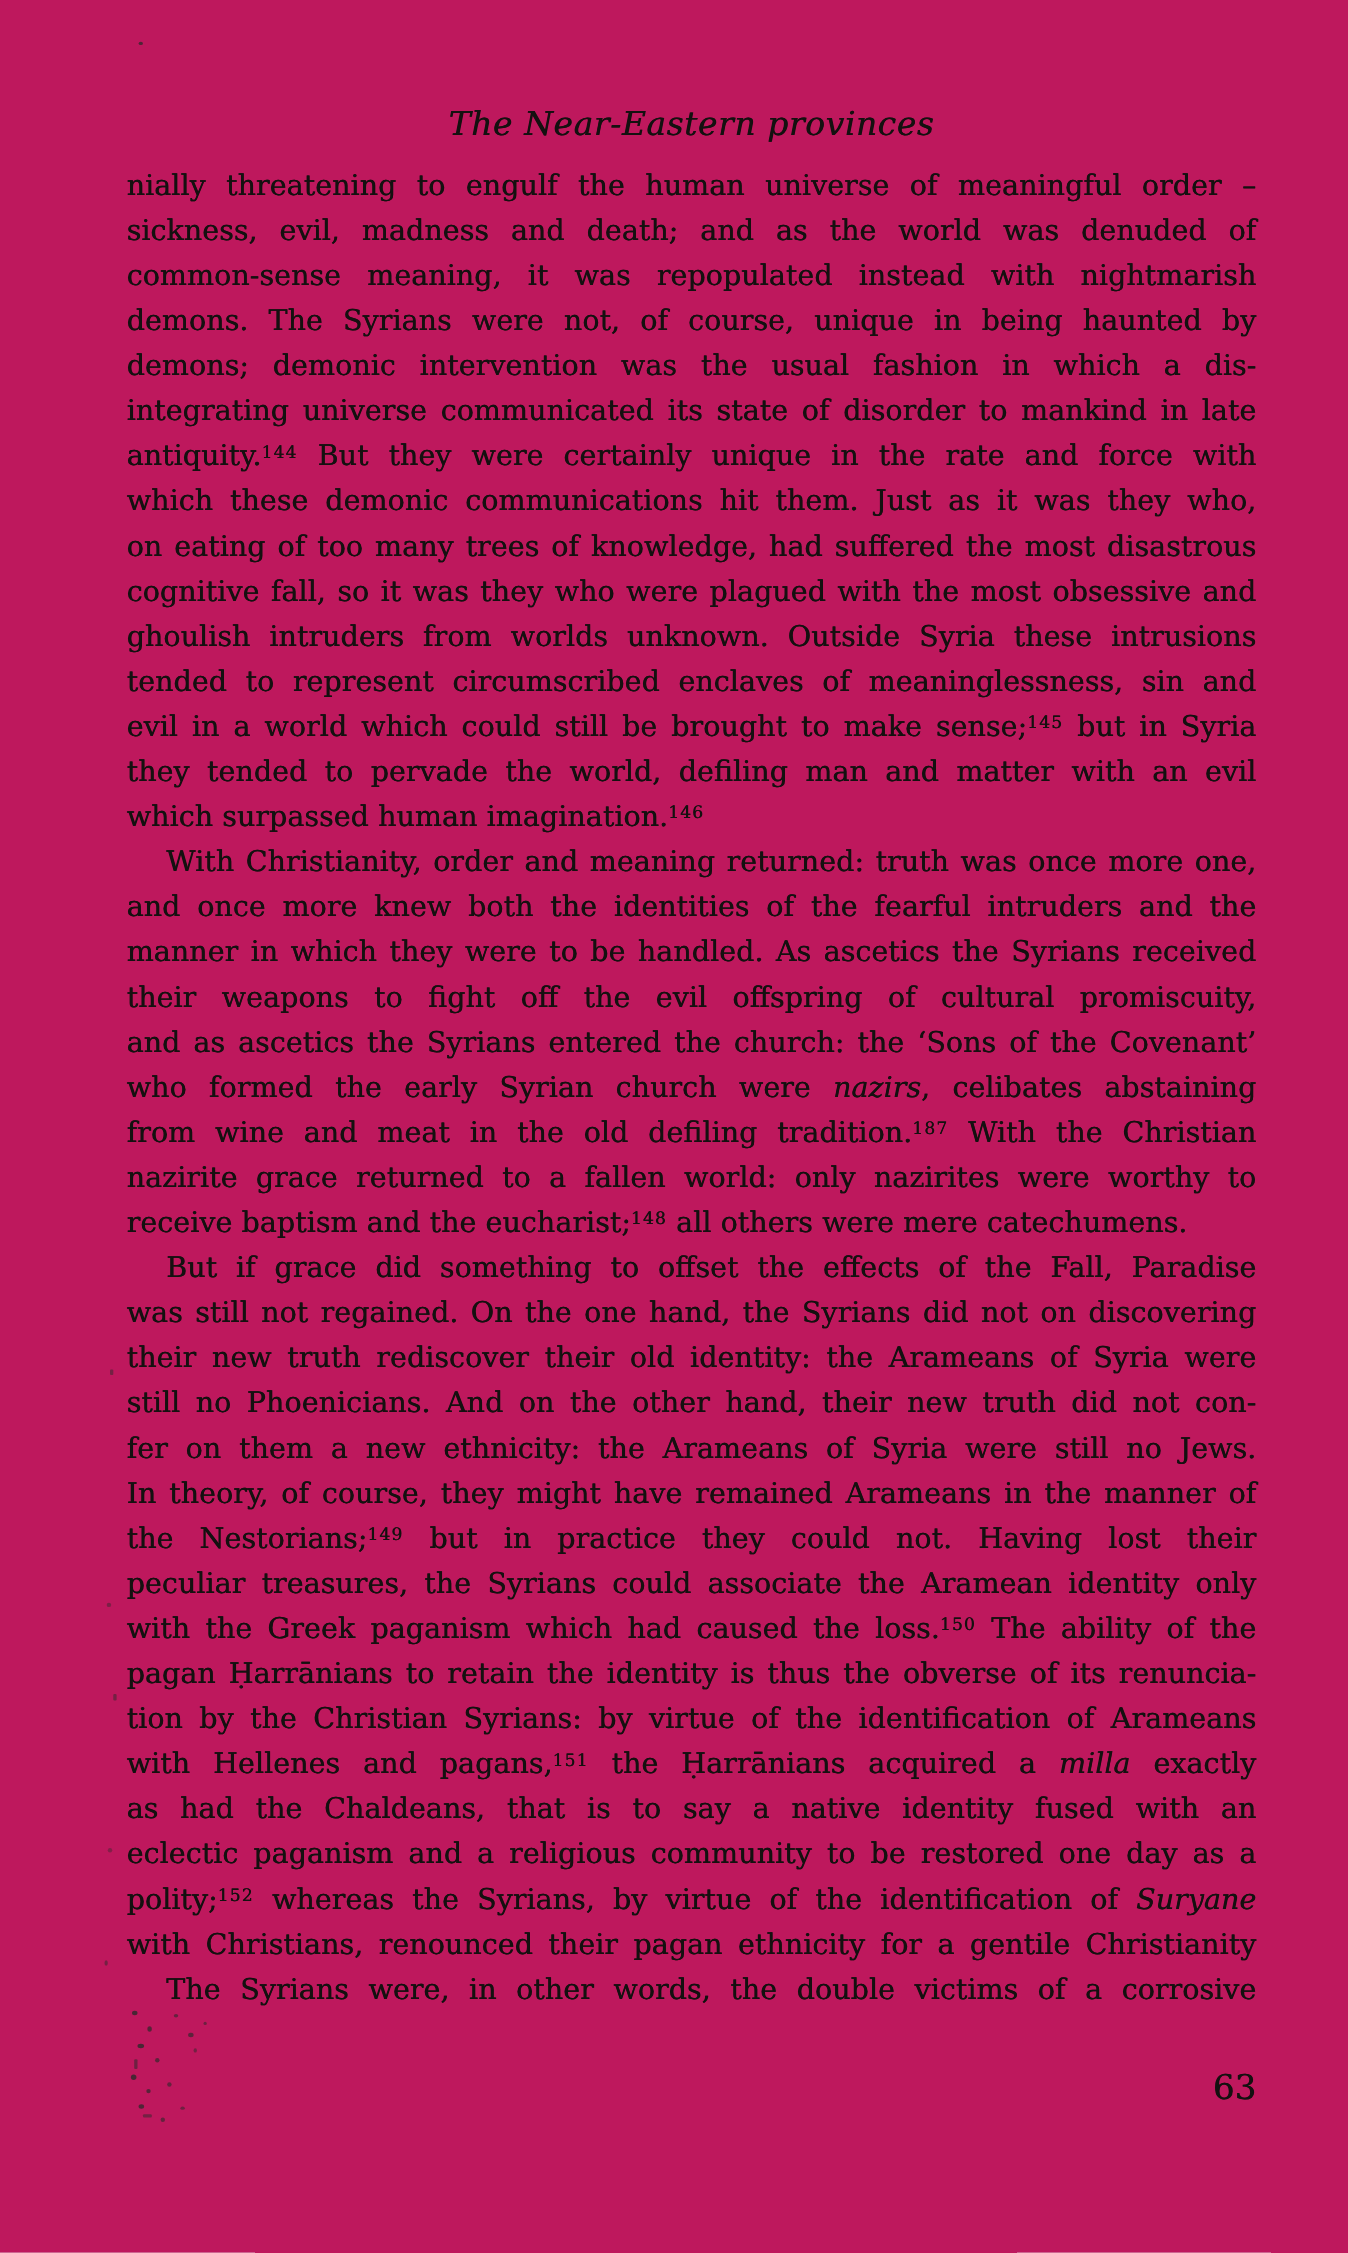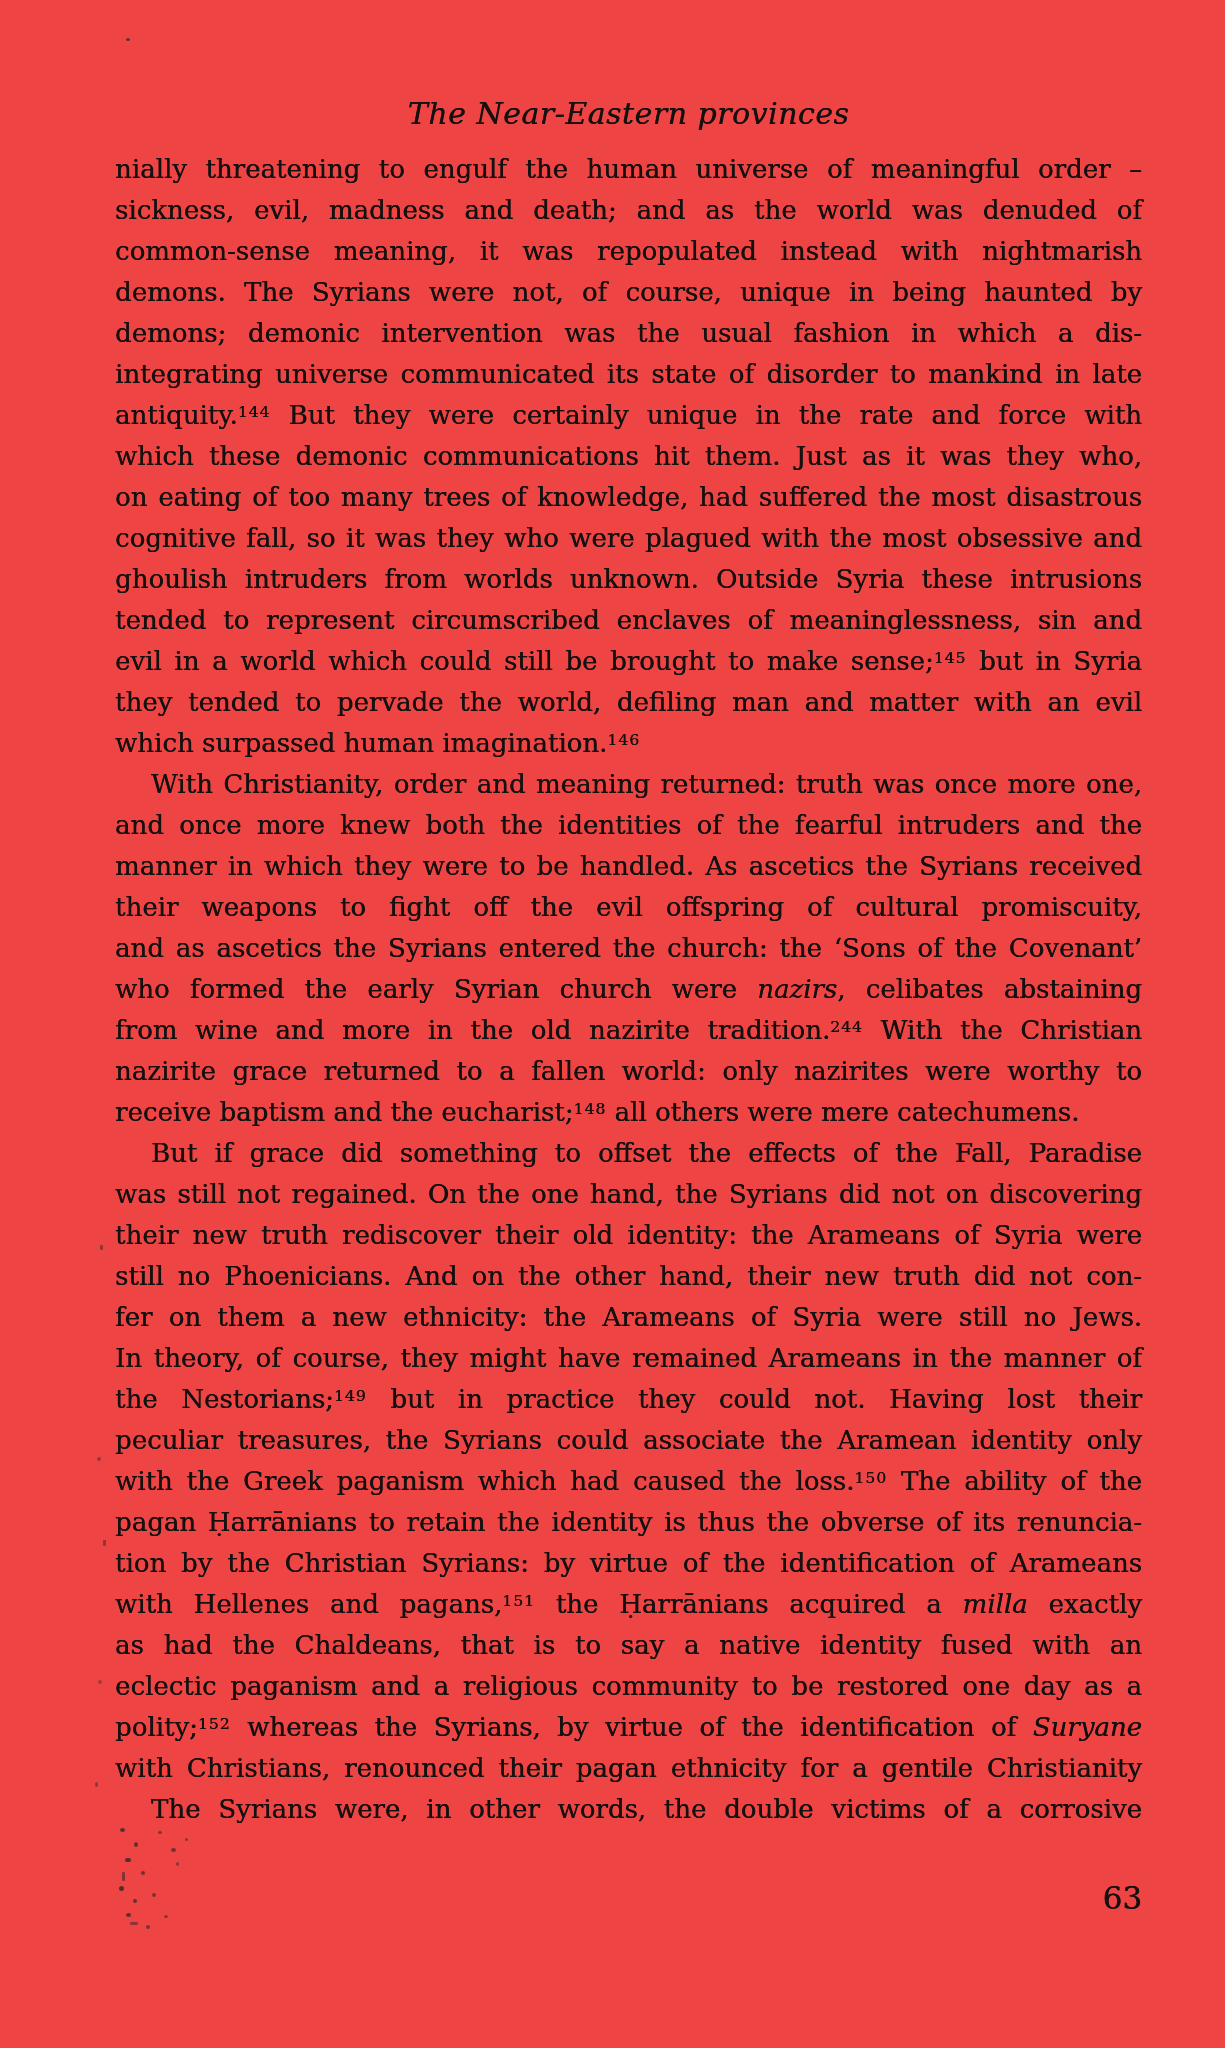--- a/index.html
+++ b/index.html
@@ -4,21 +4,21 @@
 <style>
   html, body {
     margin: 0;
     padding: 0;
     background: #e8e8e8;
   }
   .page {
     position: relative;
     width: 1225px;
     height: 2048px;
-    background: #ef4444;
+    background: #be185d;
     overflow: hidden;
     font-family: "DejaVu Serif", "Liberation Serif", serif;
     color: #141110;
   }
   .running-header {
     position: absolute;
     top: 96px;
     left: 115px;
     width: 1027px;
     text-align: center;
@@ -119,21 +119,21 @@
       <div class="line"><span>tended to represent circumscribed enclaves of meaninglessness, sin and</span></div>
       <div class="line"><span>evil in a world which could still be brought to make sense;</span><sup>145</sup><span> but in Syria</span></div>
       <div class="line"><span>they tended to pervade the world, defiling man and matter with an evil</span></div>
       <div class="line end"><span>which surpassed human imagination.</span><sup>146</sup></div>
       <div class="line indent"><span>With Christianity, order and meaning returned: truth was once more one,</span></div>
       <div class="line"><span>and once more knew both the identities of the fearful intruders and the</span></div>
       <div class="line"><span>manner in which they were to be handled. As ascetics the Syrians received</span></div>
       <div class="line"><span>their weapons to fight off the evil offspring of cultural promiscuity,</span></div>
       <div class="line"><span>and as ascetics the Syrians entered the church: the ‘Sons of the Covenant’</span></div>
       <div class="line"><span>who formed the early Syrian church were </span><i>nazirs</i><span>, celibates abstaining</span></div>
-      <div class="line"><span>from wine and more in the old nazirite tradition.</span><sup>244</sup><span> With the Christian</span></div>
+      <div class="line"><span>from wine and meat in the old defiling tradition.</span><sup>187</sup><span> With the Christian</span></div>
       <div class="line"><span>nazirite grace returned to a fallen world: only nazirites were worthy to</span></div>
       <div class="line end"><span>receive baptism and the eucharist;</span><sup>148</sup><span> all others were mere catechumens.</span></div>
       <div class="line indent"><span>But if grace did something to offset the effects of the Fall, Paradise</span></div>
       <div class="line"><span>was still not regained. On the one hand, the Syrians did not on discovering</span></div>
       <div class="line"><span>their new truth rediscover their old identity: the Arameans of Syria were</span></div>
       <div class="line"><span>still no Phoenicians. And on the other hand, their new truth did not con-</span></div>
       <div class="line"><span>fer on them a new ethnicity: the Arameans of Syria were still no Jews.</span></div>
       <div class="line"><span>In theory, of course, they might have remained Arameans in the manner of</span></div>
       <div class="line"><span>the Nestorians;</span><sup>149</sup><span> but in practice they could not. Having lost their</span></div>
       <div class="line"><span>peculiar treasures, the Syrians could associate the Aramean identity only</span></div>

